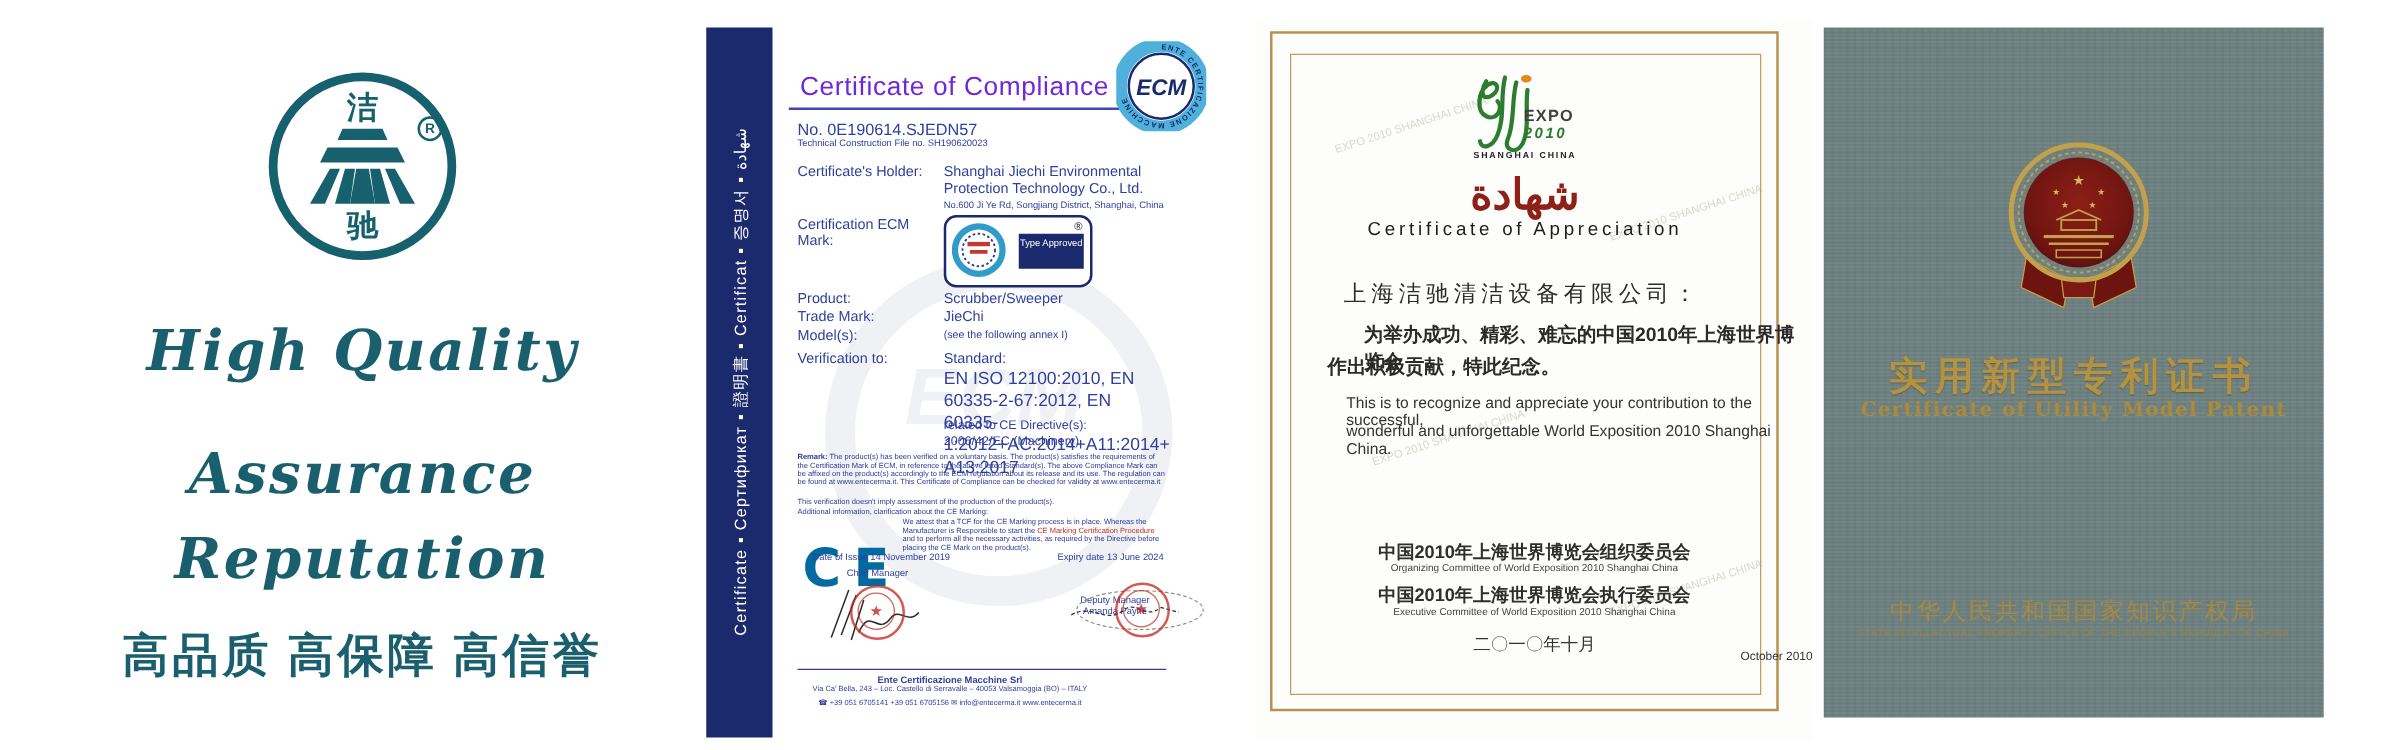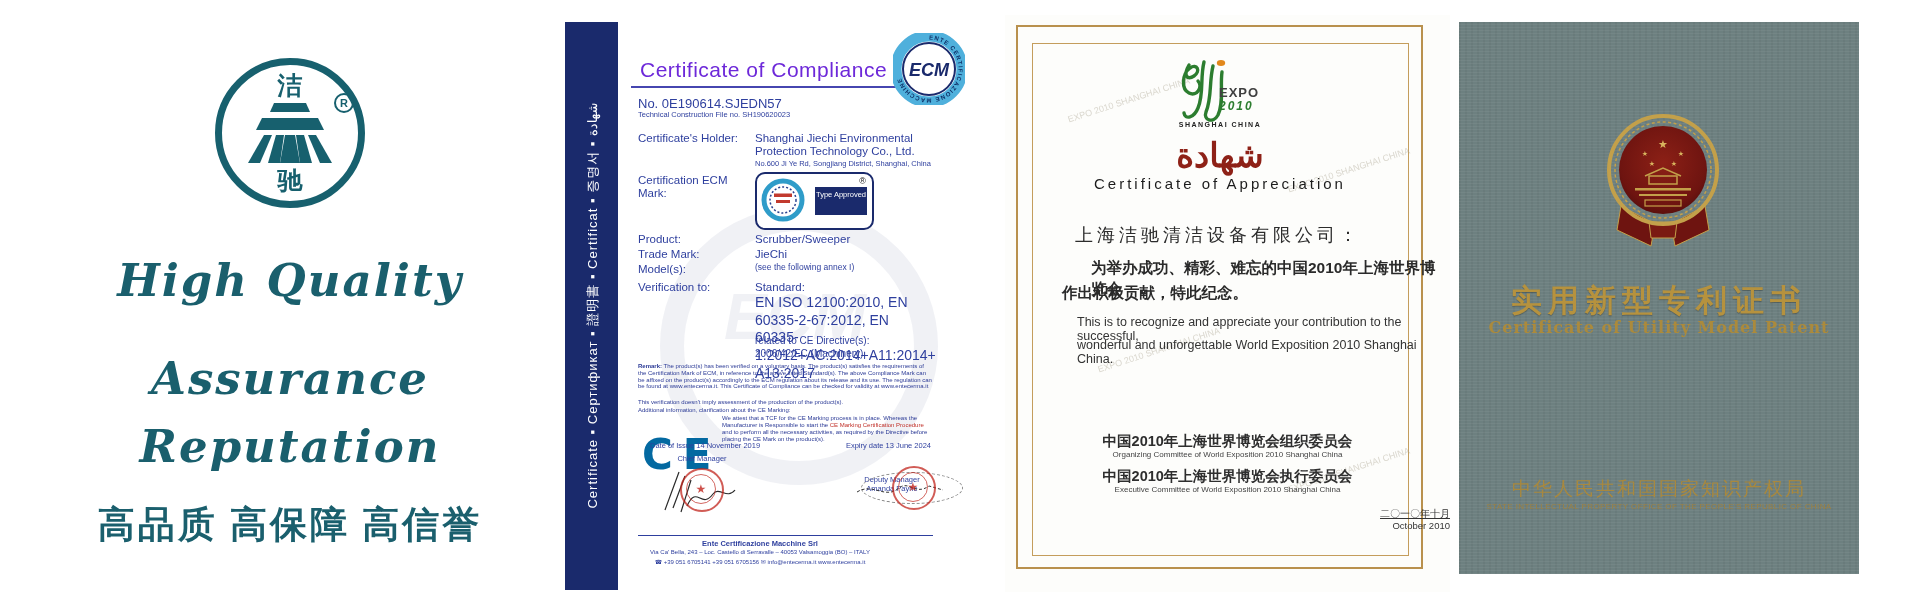--- a/index.html
+++ b/index.html
@@ -84,21 +84,21 @@
                letter-spacing:7px;font-family:"Liberation Serif", serif;}
   .ex-title-en{left:0;top:160px;width:430px;text-align:center;font-size:15px;color:#1c1c1c;letter-spacing:3px;}
   .ex-recipient{left:70px;top:208px;font-size:18px;color:#2c2c2c;letter-spacing:4px;font-family:"Liberation Serif", serif;}
   .ex-b1{left:86px;top:243px;font-size:15.5px;font-weight:bold;color:#2a2a2a;}
   .ex-b2{left:57px;top:268px;font-size:15.5px;font-weight:bold;color:#2a2a2a;}
   .ex-e1{left:72px;top:300px;font-size:12.5px;color:#333;}
   .ex-e2{left:72px;top:323px;font-size:12.5px;color:#333;}
   .ex-org-cn{left:0;width:445px;text-align:center;font-size:14.5px;font-weight:bold;color:#2e2e2e;}
   .ex-org-en{left:0;width:445px;text-align:center;font-size:8px;color:#444;}
   .o1c{top:417px;} .o1e{top:435px;} .o2c{top:452px;} .o2e{top:470px;}
-  .ex-date-cn{left:0;top:492px;width:445px;text-align:right;font-size:10px;color:#333;text-decoration:underline;}
+  .ex-date-cn{left:0;top:492px;width:445px;text-align:center;font-size:14px;color:#333;}
   .ex-date-en{left:0;top:505px;width:445px;text-align:right;font-size:9.5px;color:#333;}
 
   
   .pt{left:1459px;top:22px;width:400px;height:552px;background:#6d8080;
       background-image:repeating-linear-gradient(0deg, rgba(255,255,255,.05) 0 1px, rgba(0,0,0,0) 1px 3px),
                        repeating-linear-gradient(90deg, rgba(0,0,0,.04) 0 2px, rgba(0,0,0,0) 2px 6px);}
   .pt-emblem{left:146px;top:88px;}
   .pt-title{left:0;top:258px;width:400px;text-align:center;font-size:31px;font-weight:bold;color:#b6923e;
             letter-spacing:6px;font-family:"Liberation Serif", serif;text-shadow:0 1px 1px rgba(0,0,0,.25);}
   .pt-sub{left:0;top:296px;width:400px;text-align:center;font-size:16px;font-weight:bold;color:#ab8a3c;

